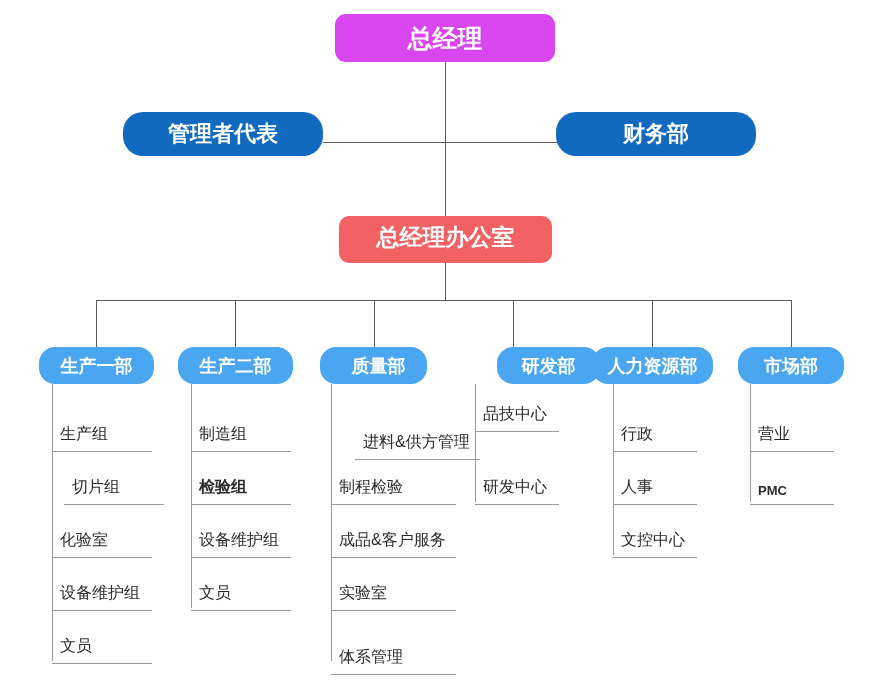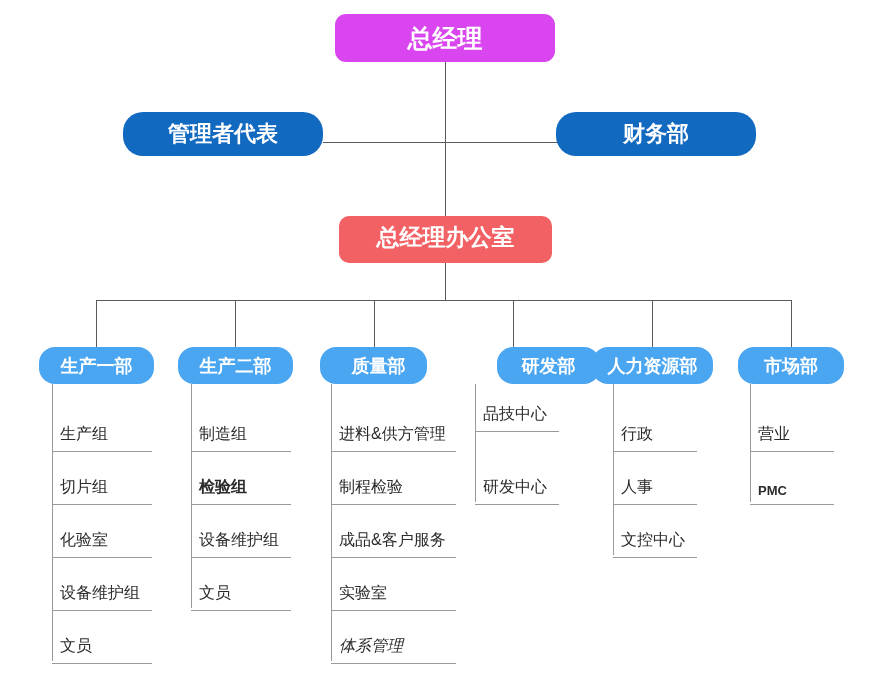--- a/index.html
+++ b/index.html
@@ -143,41 +143,41 @@
   <div class="node node-dept" style="left:592px; top:347px; width:121px; height:37px;">
     <span>人力资源部</span>
   </div>
   <div class="node node-dept" style="left:738px; top:347px; width:106px; height:37px;">
     <span>市场部</span>
   </div>
 
   <div class="sub-col" style="left:52px; top:384px; width:100px;">
     <div class="sub-stem" style="height:277px;"></div>
     <div class="sub-item" style="top:0px; width:100px; height:68px;">生产组</div>
-    <div class="sub-item" style="top:68px; width:100px; height:53px;">切片组</div>
+    <div class="sub-item" style="top:68px; width:100px; height:53px;margin-left:12px;">切片组</div>
     <div class="sub-item" style="top:121px; width:100px; height:53px;">化验室</div>
     <div class="sub-item" style="top:174px; width:100px; height:53px;">设备维护组</div>
     <div class="sub-item" style="top:227px; width:100px; height:53px;">文员</div>
   </div>
 
   <div class="sub-col" style="left:191px; top:384px; width:100px;">
     <div class="sub-stem" style="height:224px;"></div>
     <div class="sub-item" style="top:0px; width:100px; height:68px;">制造组</div>
     <div class="sub-item" style="top:68px; width:100px; height:53px;font-weight:bold;">检验组</div>
     <div class="sub-item" style="top:121px; width:100px; height:53px;">设备维护组</div>
     <div class="sub-item" style="top:174px; width:100px; height:53px;">文员</div>
   </div>
 
   <div class="sub-col" style="left:331px; top:384px; width:125px;">
     <div class="sub-stem" style="height:277px;"></div>
-    <div class="sub-item" style="top:0px; width:125px; height:68px;">进料&amp;供方管理</div>
+    <div class="sub-item" style="top:0px; width:125px; height:76px;margin-left:24px;">进料&amp;供方管理</div>
     <div class="sub-item" style="top:68px; width:125px; height:53px;">制程检验</div>
     <div class="sub-item" style="top:121px; width:125px; height:53px;">成品&amp;客户服务</div>
     <div class="sub-item" style="top:174px; width:125px; height:53px;">实验室</div>
-    <div class="sub-item" style="top:227px; width:125px; height:53px;font-style:italic;">体系管理</div>
+    <div class="sub-item" style="top:238px; width:125px; height:53px;">体系管理</div>
   </div>
 
   <div class="sub-col" style="left:475px; top:384px; width:84px;">
     <div class="sub-stem" style="height:118px;"></div>
     <div class="sub-item" style="top:0px; width:84px; height:48px;">品技中心</div>
     <div class="sub-item" style="top:68px; width:84px; height:53px;">研发中心</div>
   </div>
 
   <div class="sub-col" style="left:613px; top:384px; width:84px;">
     <div class="sub-stem" style="height:171px;"></div>

